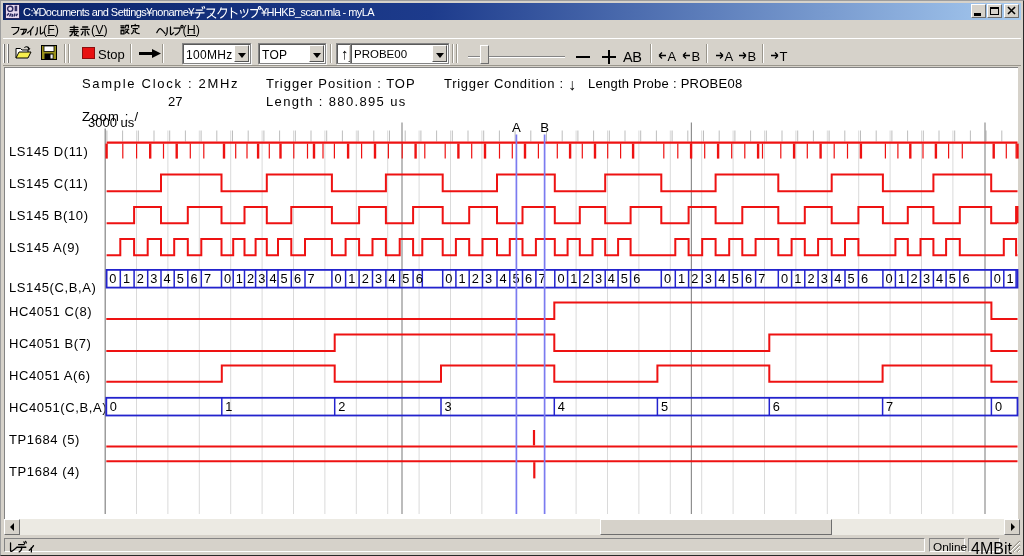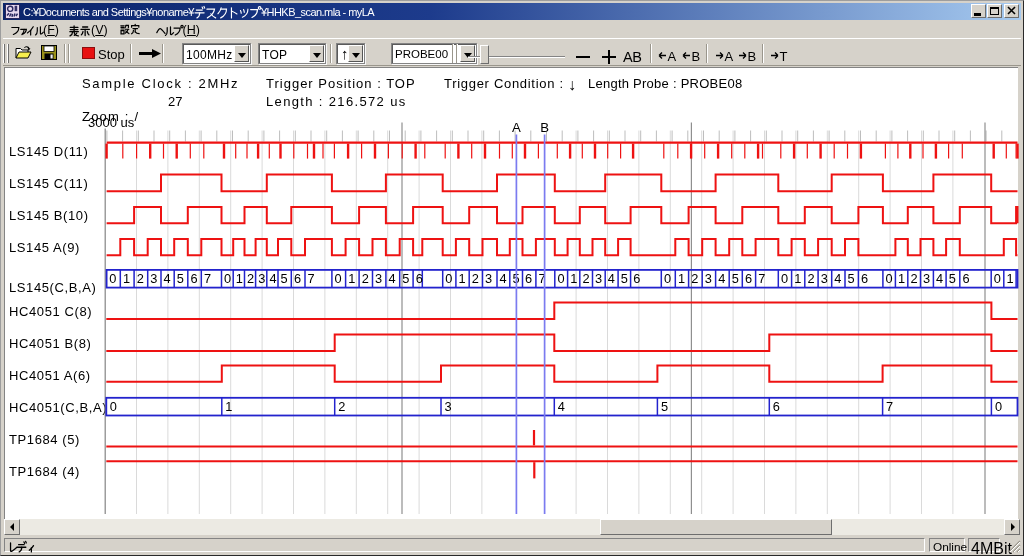--- a/index.html
+++ b/index.html
@@ -146,21 +146,21 @@
   </div>
 <div class="combo" style="left:258px;width:68px">
     <span class="ctext">TOP</span>
     <span class="cbtn"></span>
   </div>
 <div class="sep" style="left:330px"></div>
 <div class="combo" style="left:336px;width:29px">
     <span class="ctext" style="left:4px;top:1px;font-size:15px">↑</span>
     <span class="cbtn"></span>
   </div>
-<div class="combo" style="left:391px;width:86px">
+<div class="combo" style="left:350px;width:99px">
     <span class="ctext" style="font-size:11.5px;letter-spacing:0">PROBE00</span>
     <span class="cbtn"></span>
   </div>
 <div class="sep" style="left:452px"></div>
 <div class="sep" style="left:456px"></div>
 
 <div class="abs" style="left:468px;top:56px;width:97px;height:2px;border-top:1px solid #848484;border-bottom:1px solid #fff"></div>
 <div class="abs raised" style="left:480px;top:45px;width:9px;height:19px"></div>
 
 <svg class="abs" style="left:574px;top:40px" width="240" height="26" viewBox="0 0 240 26" font-family="Liberation Sans">
@@ -185,30 +185,30 @@
 <div class="sep" style="left:762px"></div>
 
 <div class="abs" style="left:4px;top:67px;width:1014px;height:452px;background:#fff;border-left:1px solid #848484;border-top:1px solid #848484"></div>
 
 <div class="abs t13" style="left:82px;top:75.5px;letter-spacing:1.7px">Sample Clock : 2MHz</div>
 <div class="abs t13" style="left:266px;top:75.5px;letter-spacing:1.0px">Trigger Position : TOP</div>
 <div class="abs t13" style="left:444px;top:75.5px;letter-spacing:0.7px">Trigger Condition : <span style="font-size:16px;line-height:13px;vertical-align:-1.5px">↓</span></div>
 <div class="abs t13" style="left:588px;top:75.5px;letter-spacing:0.25px">Length Probe : PROBE08</div>
 <div class="abs t13" style="left:82px;top:109px;letter-spacing:1.2px">Zoom : /</div>
 <div class="abs t13" style="left:168px;top:93.5px">27</div>
-<div class="abs t13" style="left:266px;top:93.5px;letter-spacing:1.35px">Length : 216.572 us</div>
+<div class="abs t13" style="left:266px;top:93.5px;letter-spacing:1.35px">Length : 880.895 us</div>
 <div class="abs t13" style="left:88px;top:114.5px">3000 us</div>
 
 <div class="abs t13" style="left:9px;top:144px;letter-spacing:0.6px">LS145 D(11)</div>
 <div class="abs t13" style="left:9px;top:176px;letter-spacing:0.6px">LS145 C(11)</div>
 <div class="abs t13" style="left:9px;top:208px;letter-spacing:0.6px">LS145 B(10)</div>
 <div class="abs t13" style="left:9px;top:240px;letter-spacing:0.6px">LS145 A(9)</div>
 <div class="abs t13" style="left:9px;top:280px;letter-spacing:0.6px">LS145(C,B,A)</div>
 <div class="abs t13" style="left:9px;top:304px;letter-spacing:0.6px">HC4051 C(8)</div>
-<div class="abs t13" style="left:9px;top:336px;letter-spacing:0.6px">HC4051 B(8)</div>
+<div class="abs t13" style="left:9px;top:336px;letter-spacing:0.6px">HC4051 B(7)</div>
 <div class="abs t13" style="left:9px;top:368px;letter-spacing:0.6px">HC4051 A(6)</div>
 <div class="abs t13" style="left:9px;top:400px;letter-spacing:0.6px">HC4051(C,B,A)</div>
 <div class="abs t13" style="left:9px;top:432px;letter-spacing:0.6px">TP1684 (5)</div>
 <div class="abs t13" style="left:9px;top:464px;letter-spacing:0.6px">TP1684 (4)</div>
 
 <svg class="abs" style="left:0;top:0" width="1024" height="556" viewBox="0 0 1024 556" font-family="Liberation Sans">
 <line x1="106.9" y1="130.5" x2="106.9" y2="141.5" stroke="#bdbdbd" stroke-width="1"></line>
 <line x1="122.6" y1="130.5" x2="122.6" y2="141.5" stroke="#bdbdbd" stroke-width="1"></line>
 <line x1="138.3" y1="130.5" x2="138.3" y2="141.5" stroke="#bdbdbd" stroke-width="1"></line>
 <line x1="154.0" y1="130.5" x2="154.0" y2="141.5" stroke="#bdbdbd" stroke-width="1"></line>

